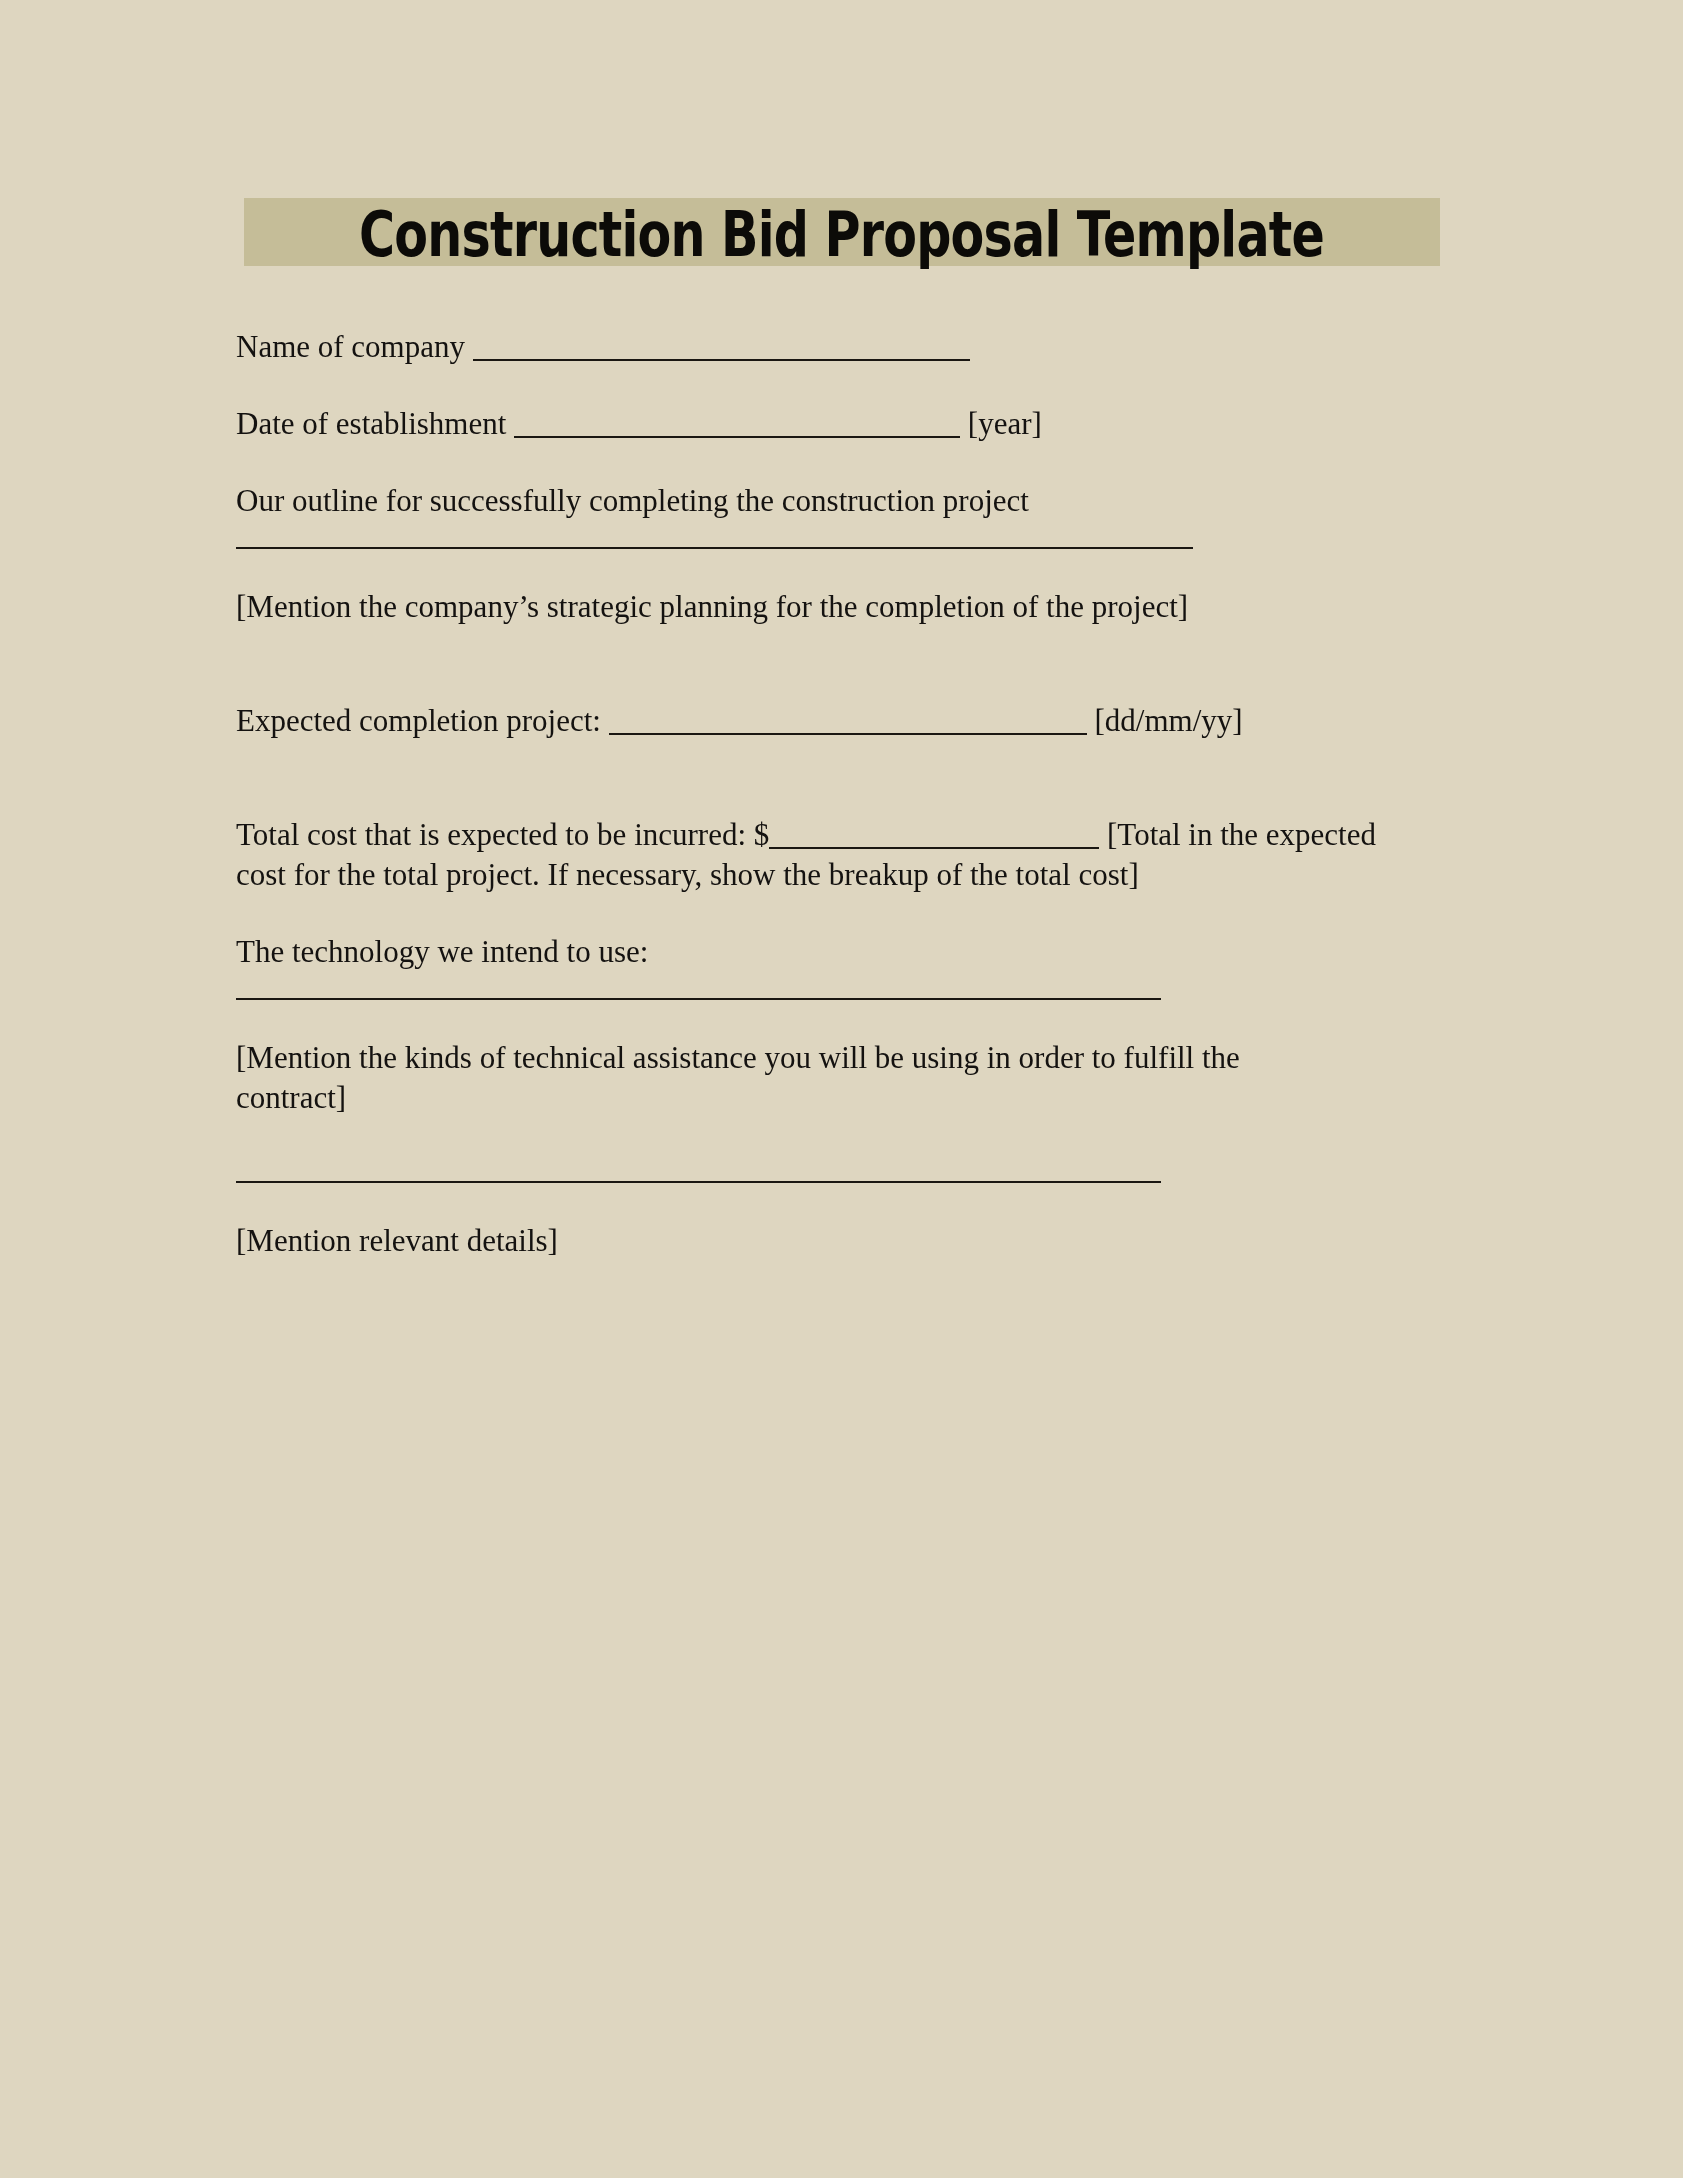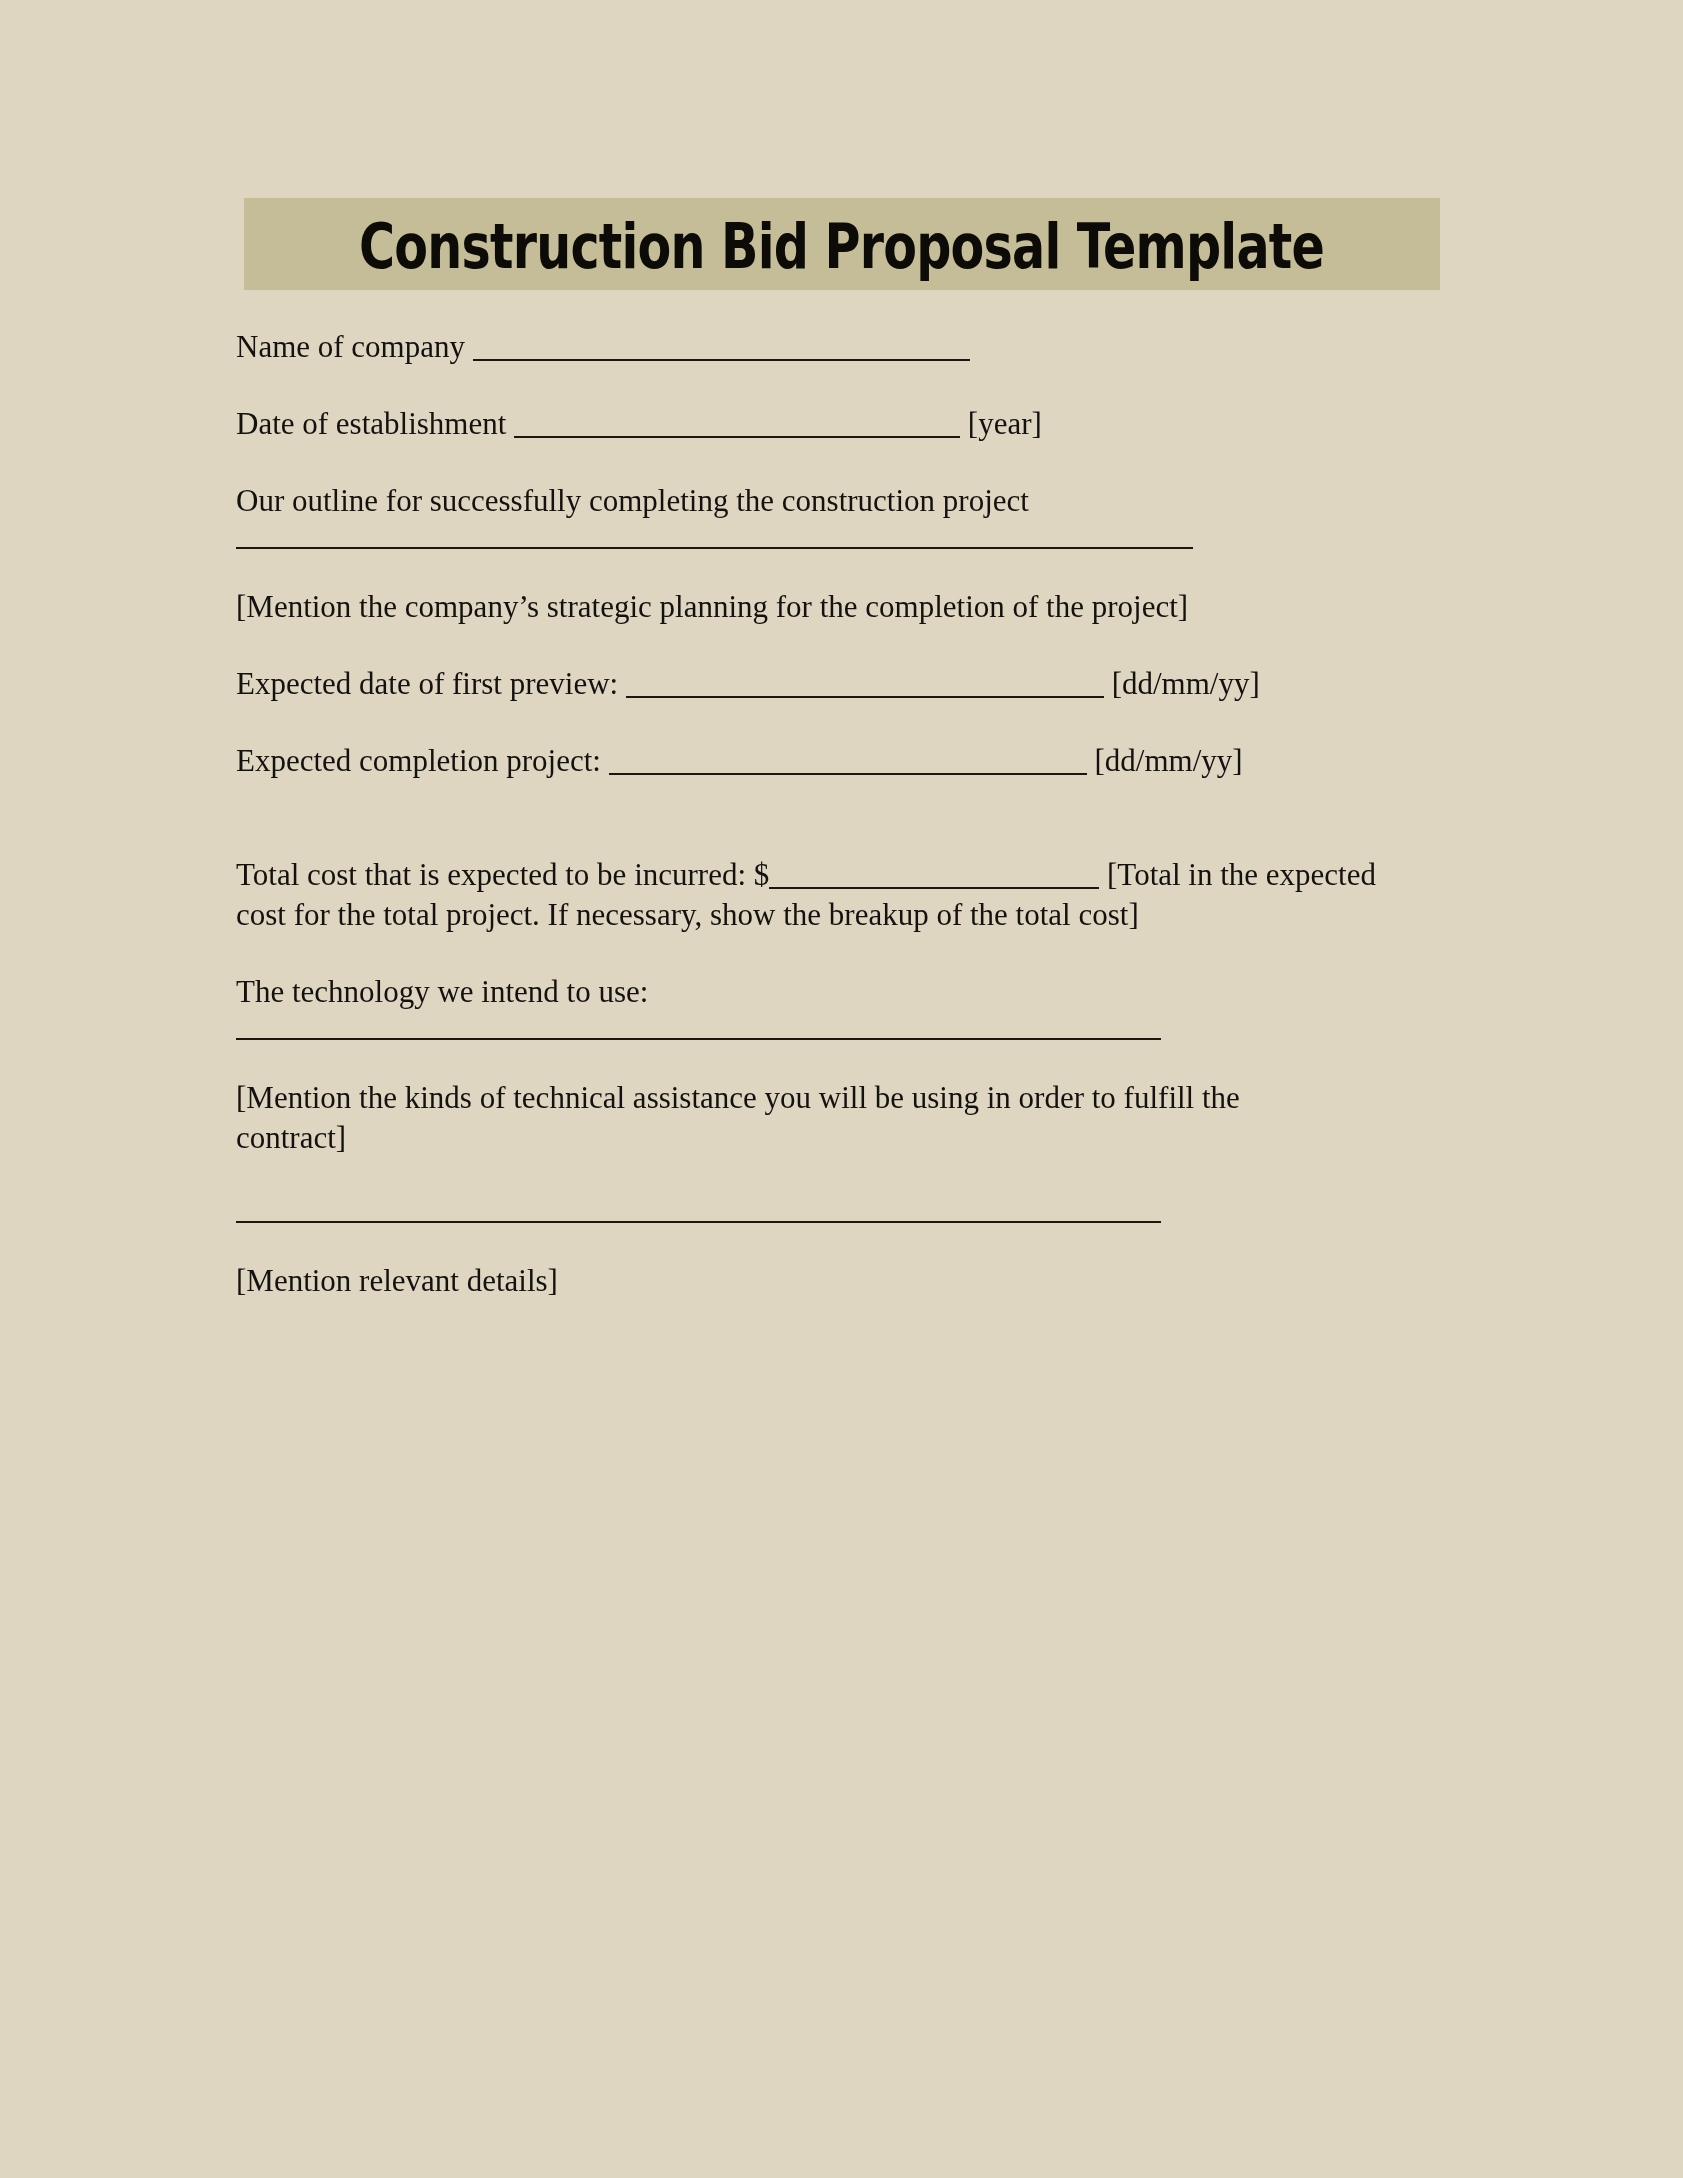--- a/index.html
+++ b/index.html
@@ -13,21 +13,21 @@
       position: relative;
       overflow: hidden;
       font-family: "Liberation Serif", "DejaVu Serif", serif;
       color: #141210;
     }
     .banner {
       position: absolute;
       left: 244px;
       top: 198px;
       width: 1196px;
-      height: 92px;
+      height: 68px;
       background: #C5BD98;
       display: flex;
       align-items: center;
       justify-content: center;
     }
     .banner-title {
       font-family: "DejaVu Sans", "Liberation Sans", sans-serif;
       font-weight: bold;
       font-size: 63px;
       letter-spacing: -1px;
@@ -83,21 +83,20 @@
 
   <p class="para"><span>Our outline for successfully completing the construction project</span></p>
   <span class="line-full" style="width:957px; height:26px; margin-bottom:0;"></span>
 
   <div class="gap" style="height:38px"></div>
 
   <p class="para">[Mention the company’s strategic planning for the completion of the project]</p>
 
   <div class="gap"></div>
 
-  <p class="para"><span>Expected date of first preview:</span> <span class="blank" style="width:478px"></span> <span>[dd/mm/yy]</span></p>
 
   <div class="gap"></div>
 
   <p class="para"><span>Expected completion project:</span> <span class="blank" style="width:478px"></span> <span>[dd/mm/yy]</span></p>
 
   <div class="gap"></div>
 
 
   <div class="gap"></div>
 

